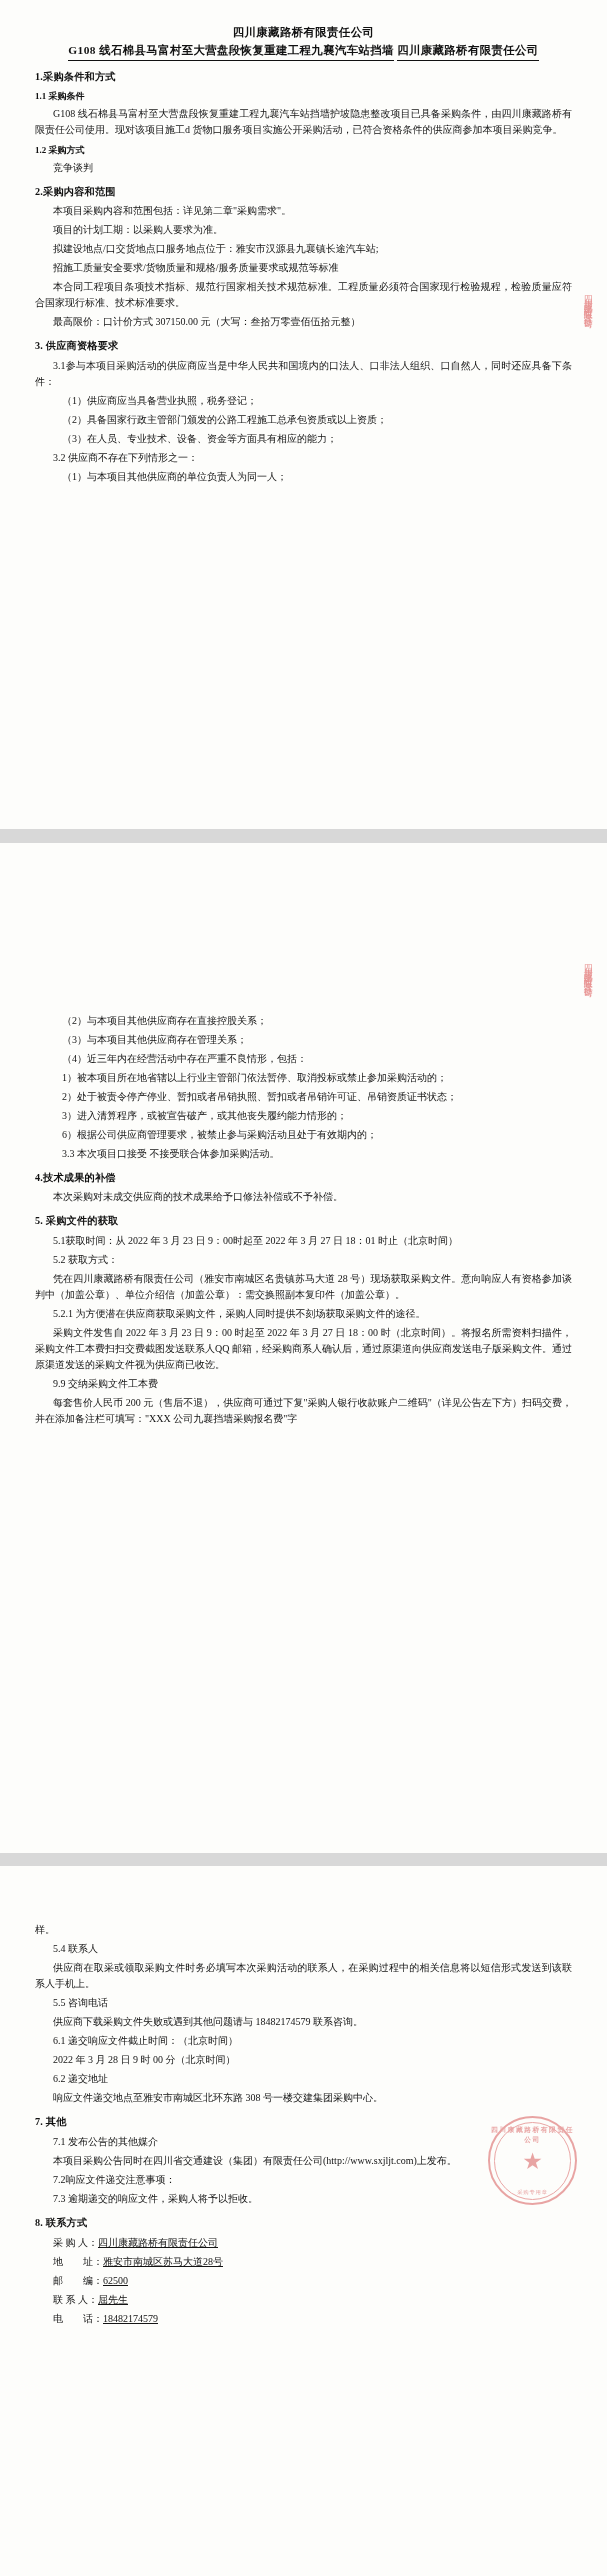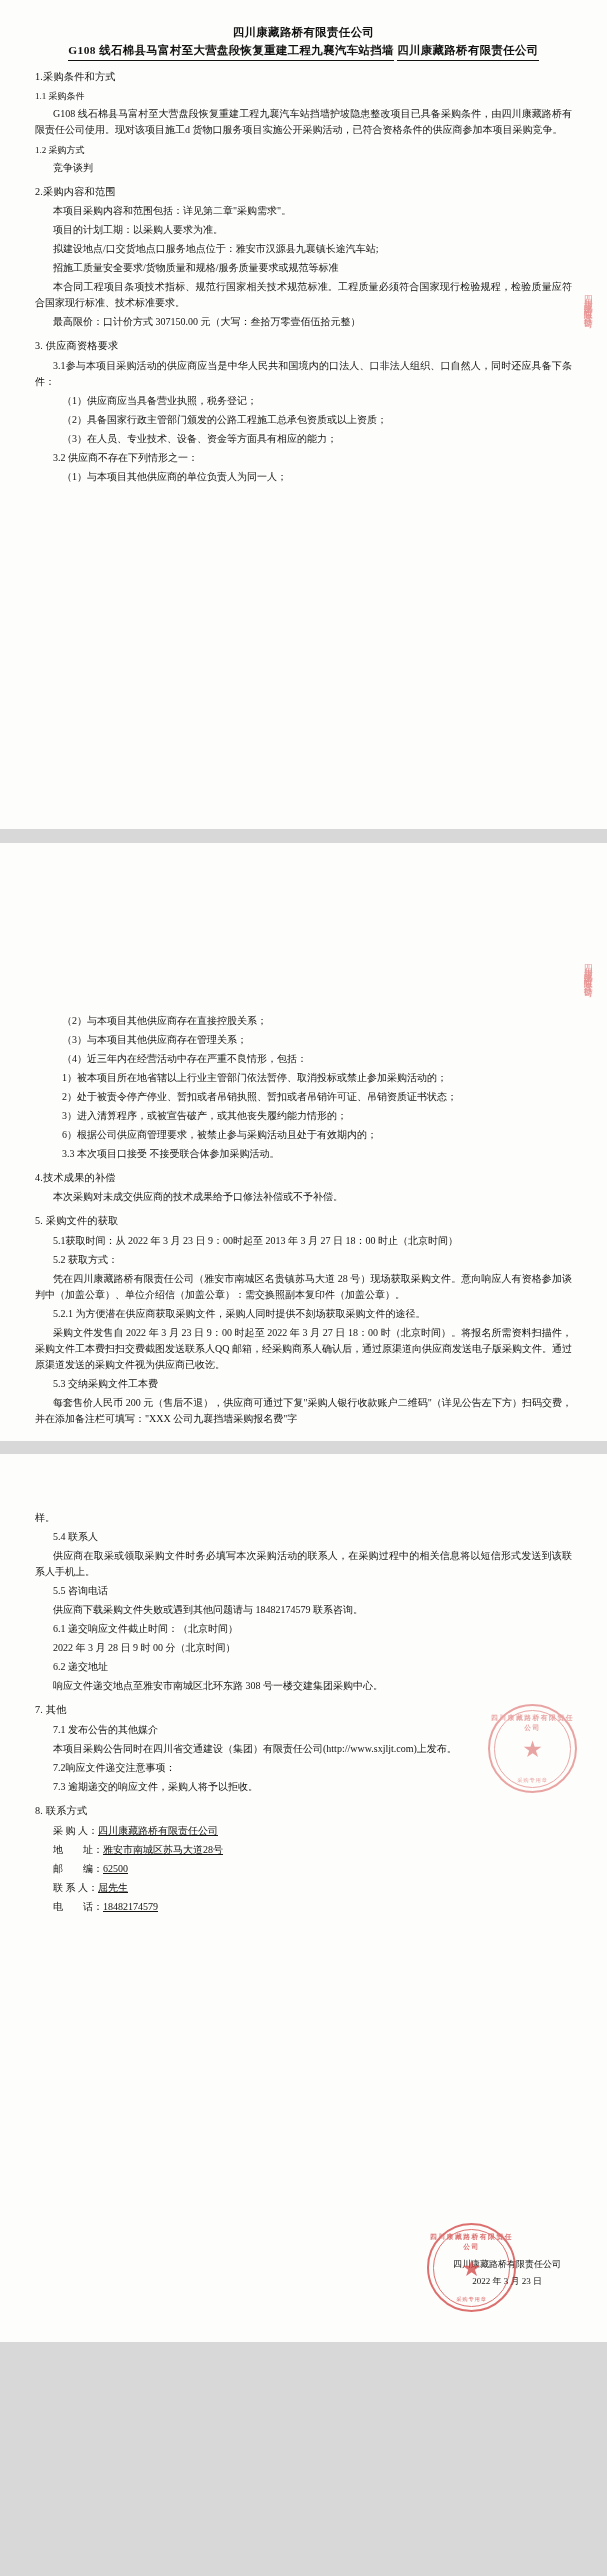--- a/index.html
+++ b/index.html
@@ -6,42 +6,42 @@
   body{font-family:"Liberation Serif", serif;}
   .page-wrap{width:607px;margin:0 auto;position:relative;}
   .page{
     background:#fdfdfb;
     position:relative;
     box-sizing:border-box;
     padding:23px 35px 15px 35px;
     overflow:hidden;
   }
   .page1{height:829px;}
-  .page2{height:598px;margin-top:13.7px;}
+  .page2{height:1010px;margin-top:13.7px;}
   .page3{height:888px;margin-top:13.7px;}
   .doc-title{
     text-align:center;
     font-weight:bold;
     font-size:11.4px;
     line-height:18px;
     letter-spacing:0.4px;
     color:#111;
   }
   .doc-title .l2{font-size:11.4px;text-align:center;}
   .title-underline{border-bottom:1.1px solid #111;display:inline-block;padding-bottom:0.8px;}
   h2.sec{
     font-size:10.2px;
-    font-weight:normal;
+    font-weight:bold;
     margin:9px 0 4.6px 0;
     color:#111;
     letter-spacing:0.2px;
   }
   h3.sub{
     font-size:9px;
-    font-weight:normal;
+    font-weight:bold;
     margin:6px 0 3px 0;
     color:#111;
   }
   p.body{
     font-size:10px;
     line-height:16px;
     margin:3px 0;
     text-indent:18px;
     color:#141414;
     text-align:justify;
@@ -141,26 +141,26 @@
     <p class="body ind2">1）被本项目所在地省辖以上行业主管部门依法暂停、取消投标或禁止参加采购活动的；</p>
     <p class="body ind2">2）处于被责令停产停业、暂扣或者吊销执照、暂扣或者吊销许可证、吊销资质证书状态；</p>
     <p class="body ind2">3）进入清算程序，或被宣告破产，或其他丧失履约能力情形的；</p>
     <p class="body ind2">6）根据公司供应商管理要求，被禁止参与采购活动且处于有效期内的；</p>
     <p class="body ind2">3.3 本次项目口接受 不接受联合体参加采购活动。</p>
 
     <h2 class="sec">4.技术成果的补偿</h2>
     <p class="body">本次采购对未成交供应商的技术成果给予口修法补偿或不予补偿。</p>
 
     <h2 class="sec">5. 采购文件的获取</h2>
-    <p class="body">5.1获取时间：从 2022 年 3 月 23 日 9：00时起至 2013 年 3 月 27 日 18：00 时止（北京时间）</p>
+    <p class="body">5.1获取时间：从 2022 年 3 月 23 日 9：00时起至 2022 年 3 月 27 日 18：01 时止（北京时间）</p>
     <p class="body">5.2 获取方式：</p>
     <p class="body">凭在四川康藏路桥有限责任公司（雅安市南城区名贵镇苏马大道 28 号）现场获取采购文件。意向响应人有资格参加谈判中（加盖公章）、单位介绍信（加盖公章）：需交换照副本复印件（加盖公章）。</p>
     <p class="body">5.2.1 为方便潜在供应商获取采购文件，采购人同时提供不刻场获取采购文件的途径。</p>
     <p class="body">采购文件发售自 2022 年 3 月 23 日 9：00 时起至 2022 年 3 月 27 日 18：00 时（北京时间）。将报名所需资料扫描件，采购文件工本费扫扫交费截图发送联系人QQ 邮箱，经采购商系人确认后，通过原渠道向供应商发送电子版采购文件。通过原渠道发送的采购文件视为供应商已收讫。</p>
-    <p class="body">5.3 交纳采购文件工本费</p>
+    <p class="body">9.9 交纳采购文件工本费</p>
     <p class="body">每套售价人民币 200 元（售后不退），供应商可通过下复"采购人银行收款账户二维码"（详见公告左下方）扫码交费，并在添加备注栏可填写："XXX 公司九襄挡墙采购报名费"字</p>
 
     <div class="seal-side" style="right:13.7px; top:114px;">四川康藏路桥有限责任公司</div>
   </div>
 
   <div class="page page3">
     <div style="height:30px"></div>
     <p class="body noind">样。</p>
     <p class="body">5.4 联系人</p>
     <p class="body">供应商在取采或领取采购文件时务必填写本次采购活动的联系人，在采购过程中的相关信息将以短信形式发送到该联系人手机上。</p>

